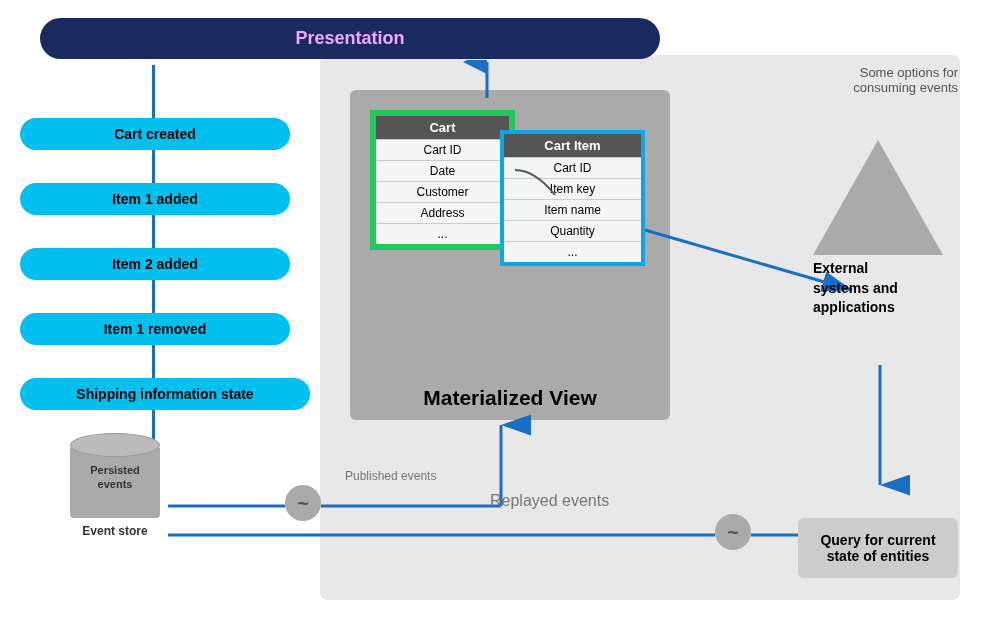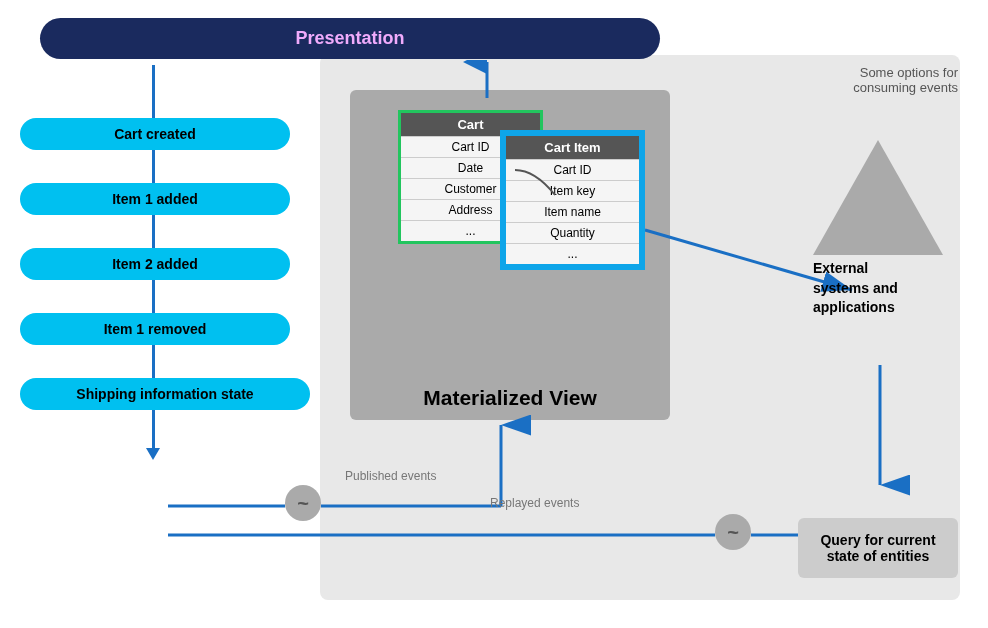--- a/index.html
+++ b/index.html
@@ -122,24 +122,23 @@
       color: #000;
     }
 
     
     .cart-table {
       position: absolute;
       top: 110px;
       left: 370px;
       width: 145px;
       background: #404040;
-      border: 3px solid #22c55e;
+      border: 6px solid #22c55e;
       z-index: 8;
       border-collapse: collapse;
-      margin-left: 28px;
     }
 
     .cart-table .table-header {
       background: #555;
       color: white;
       font-weight: bold;
       font-size: 13px;
       text-align: center;
       padding: 4px 6px;
     }
@@ -152,21 +151,21 @@
       background: #f5f5f5;
     }
 
     
     .cart-item-table {
       position: absolute;
       top: 130px;
       left: 500px;
       width: 145px;
       background: #fff;
-      border: 6px solid #0ea5e9;
+      border: 4px solid #0ea5e9;
       z-index: 9;
     }
 
     .cart-item-table .table-header {
       background: #555;
       color: white;
       font-weight: bold;
       font-size: 13px;
       text-align: center;
       padding: 4px 6px;
@@ -222,21 +221,21 @@
       left: 345px;
       font-size: 12px;
       color: #777;
       z-index: 10;
     }
 
     .replayed-label {
       position: absolute;
       bottom: 118px;
       left: 490px;
-      font-size: 12px;
+      font-size: 16px;
       color: #777;
       z-index: 10;
     }
 
     
     .triangle-container {
       position: absolute;
       top: 140px;
       right: 45px;
       z-index: 10;
@@ -337,20 +336,33 @@
     <div class="table-row">Item key</div>
     <div class="table-row">Item name</div>
     <div class="table-row">Quantity</div>
     <div class="table-row">...</div>
   </div>
 
   <svg style="position:absolute;top:165px;left:510px;width:50px;height:40px;z-index:15;">
     <path d="M 5 5 Q 25 5 45 30" stroke="#555" stroke-width="2" fill="none"></path>
   </svg>
 
+  <div class="event-store-container">
+    <div style="position:relative;width:90px;height:85px;margin:0 auto;">
+
+      <div style="position:absolute;bottom:0;left:0;width:90px;height:72px;background:#aaa;border-radius:4px;"></div>
+
+      <div style="position:absolute;top:0;left:0;width:90px;height:24px;background:#bbb;border-radius:50%;border:1px solid #999;z-index:2;"></div>
+
+      <div style="position:absolute;top:30px;left:0;width:90px;text-align:center;font-size:11px;font-weight:bold;color:#333;line-height:1.3;z-index:3;">
+        Persisted<br>events
+      </div>
+    </div>
+    <div class="event-store-text">Event store</div>
+  </div>
 
   <div class="wave-circle wave1">
     <span>~</span>
   </div>
 
   <div class="wave-circle wave2">
     <span>~</span>
   </div>
 
   <div class="published-label">

